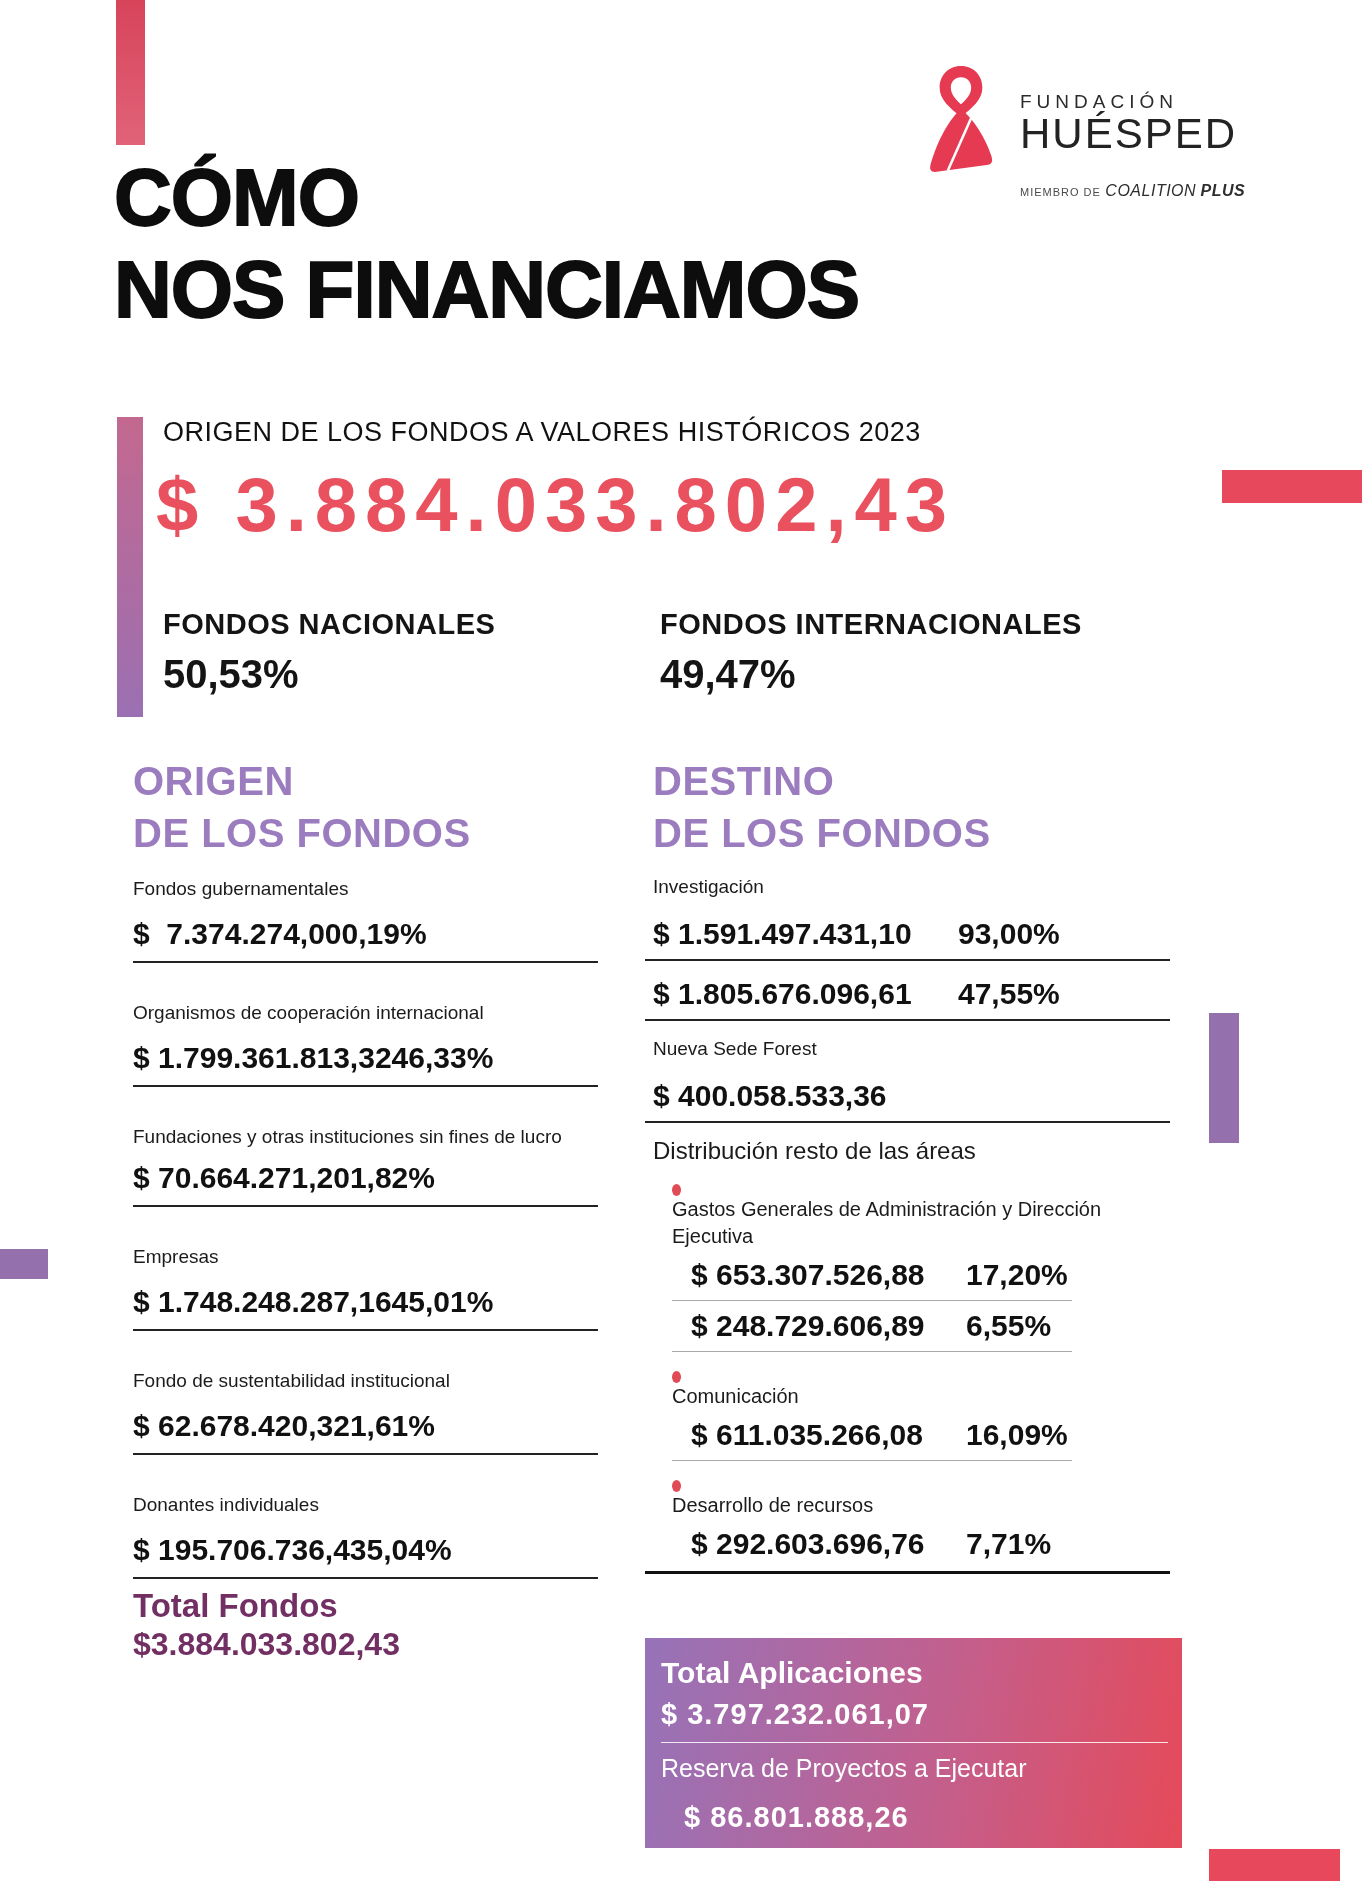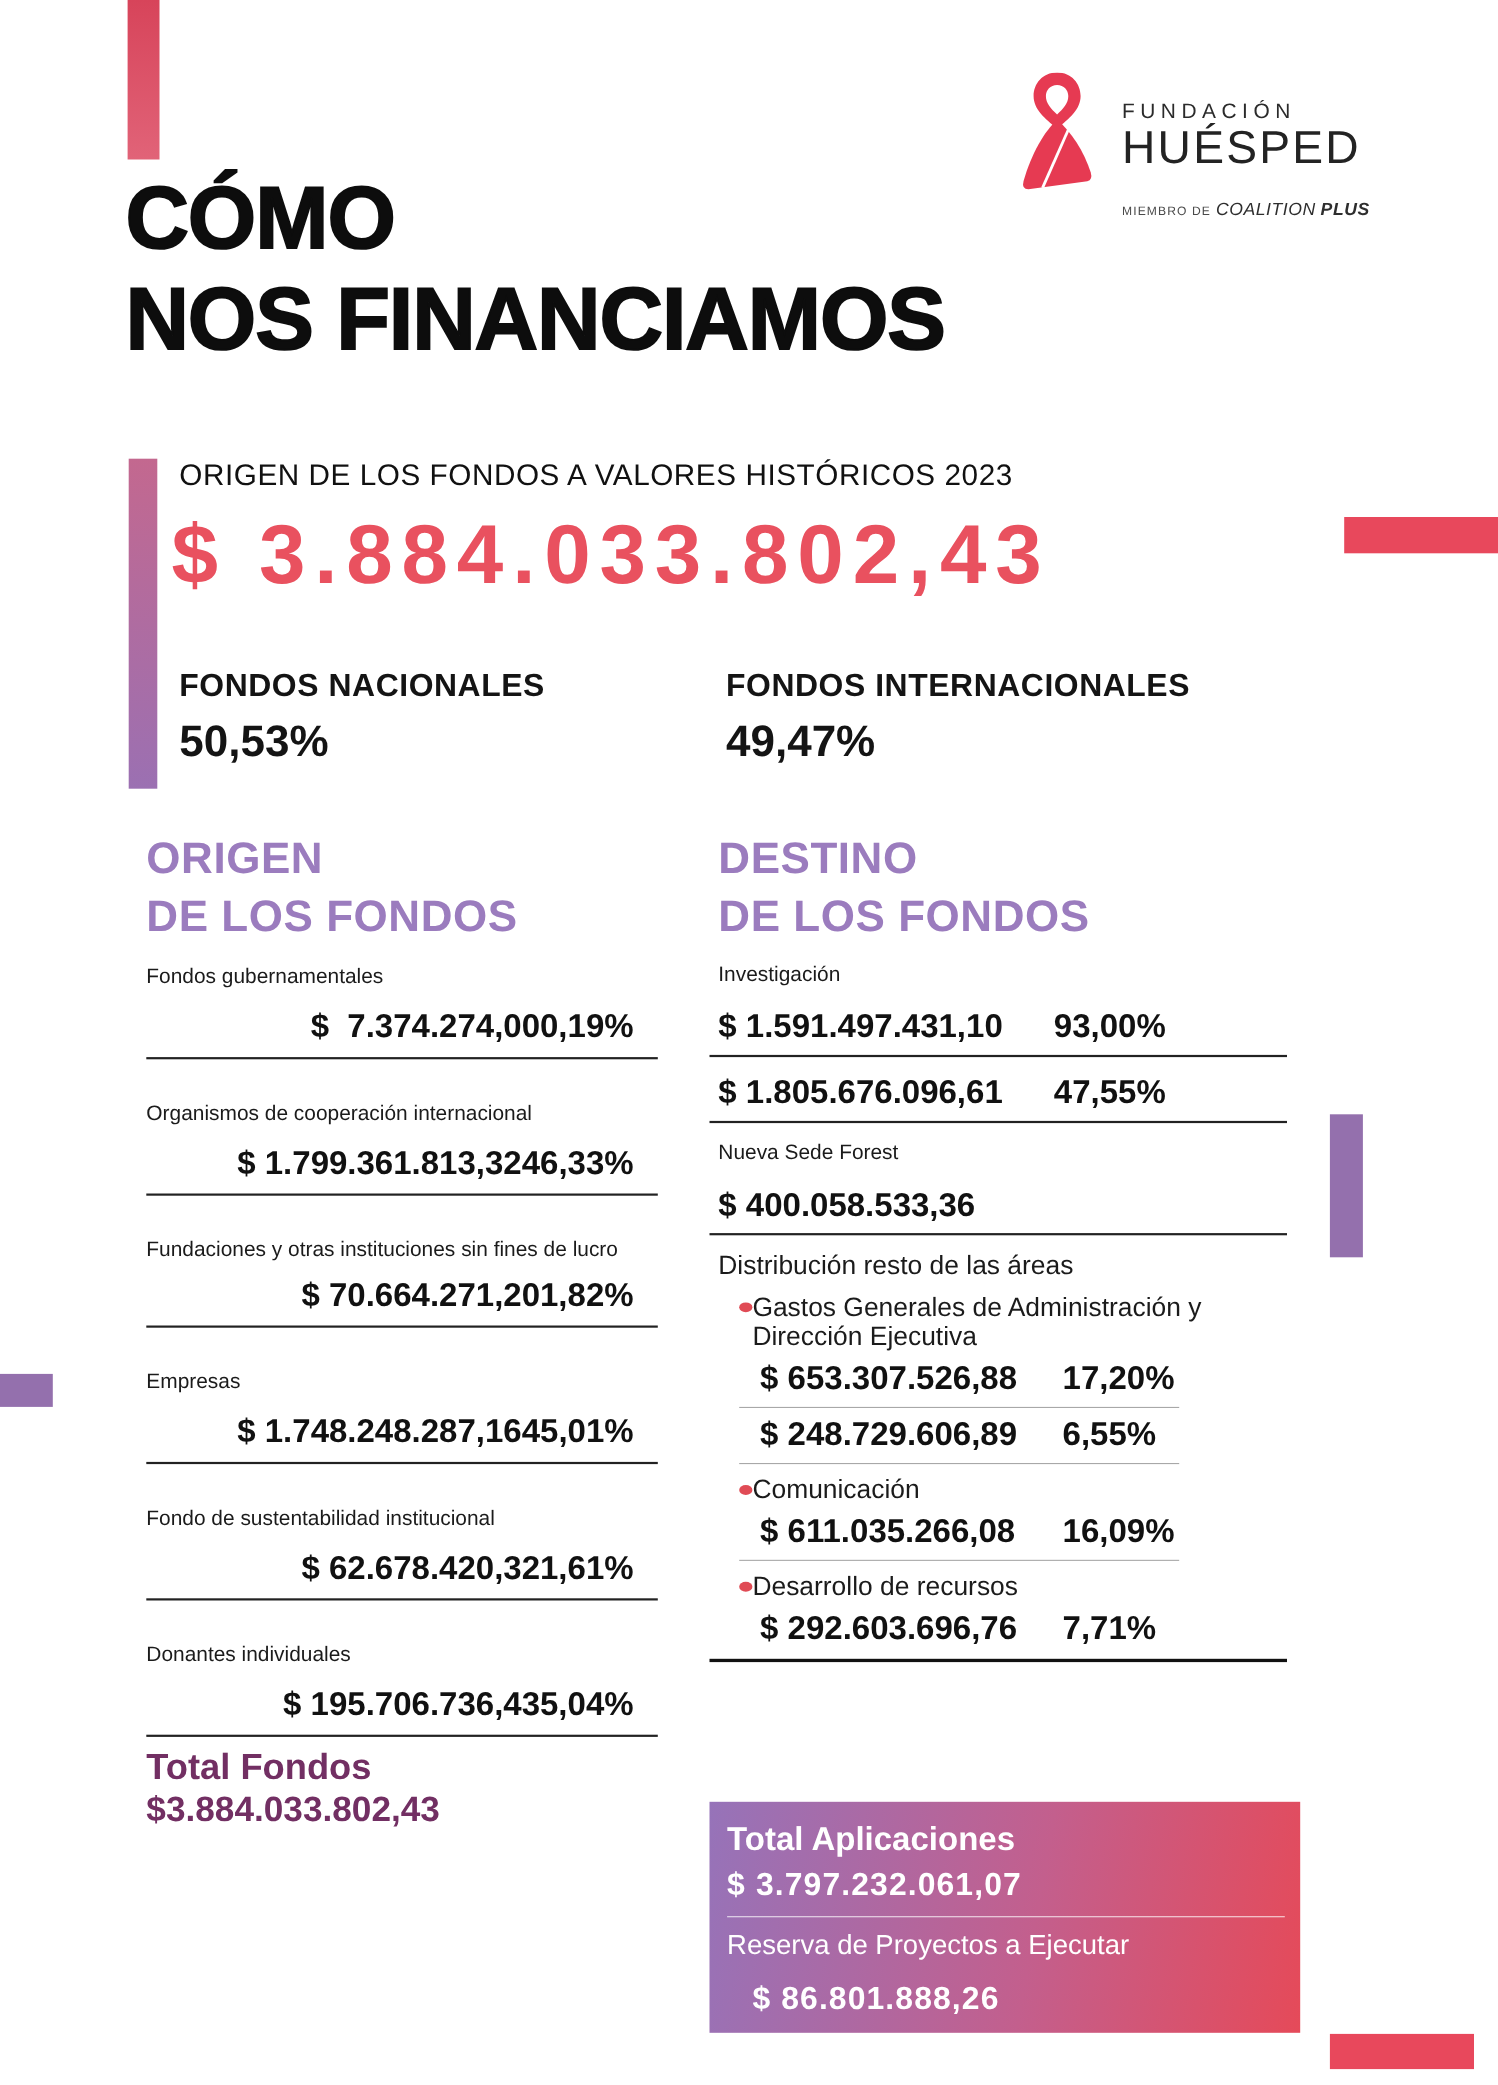--- a/index.html
+++ b/index.html
@@ -62,31 +62,31 @@
   .item-label{font-size:19px;line-height:28px;font-weight:400;color:#1b1b1b;}
   .vrow{display:flex;align-items:baseline;font-size:30px;line-height:34px;font-weight:700;color:#111;}
   .amount,.pct{white-space:pre;}
   hr{border:none;border-top:2px solid #222;}
   hr.thin{border-top:1px solid #a8a8a8;}
   hr.thick{border-top:3px solid #111;}
   
   .col-left .item-label{margin-top:36px;}
   .col-left .item-label.first{margin-top:16px;}
   .col-left .item-label.twoline + .vrow{margin-top:10px;}
-  .col-left .vrow{margin-top:14px;justify-content:flex-end;padding-right:22px;}
+  .col-left .vrow{margin-top:14px;justify-content:flex-start;padding-right:22px;}
   .col-left hr{margin-top:10px;}
   .total-label{margin-top:8px;font-size:33px;line-height:38px;font-weight:700;color:var(--plum);}
   .total-amount{font-size:32px;line-height:38px;font-weight:700;color:var(--plum);}
   
   .col-right .item-label{margin-top:14px;}
   .col-right .vrow{margin-top:16px;}
   .col-right .vrow .amount{width:305px;}
   .col-right hr{margin-top:8px;}
   .dist-label{margin-top:8px;font-size:24px;line-height:28px;}
-  .sub-label{display:flex;margin-top:10px;margin-left:27px;font-size:24px;line-height:27px;color:#1b1b1b;}
+  .sub-label{display:flex;margin-top:10px;margin-left:27px;font-size:20px;line-height:27px;color:#1b1b1b;flex-direction:column;}
   .bullet{flex:0 0 12px;width:9px;height:9px;border-radius:50%;background:#E04B55;margin-top:9px;}
   .vrow.sub{margin-top:8px;margin-left:38px;}
   .vrow.sub .amount{width:275px;}
   hr.sub{margin-top:8px;margin-left:27px;width:400px;}
   .col-right hr.thick{margin-top:10px;}
   
   .totals-box{position:absolute;left:645px;top:1638px;width:537px;height:210px;
     background:linear-gradient(100deg,#9673B9,#C35F8D 55%,#E54A59);
     color:#fff;padding:16px 14px 0 16px;}
   .box-title{font-size:30px;line-height:38px;font-weight:700;}

